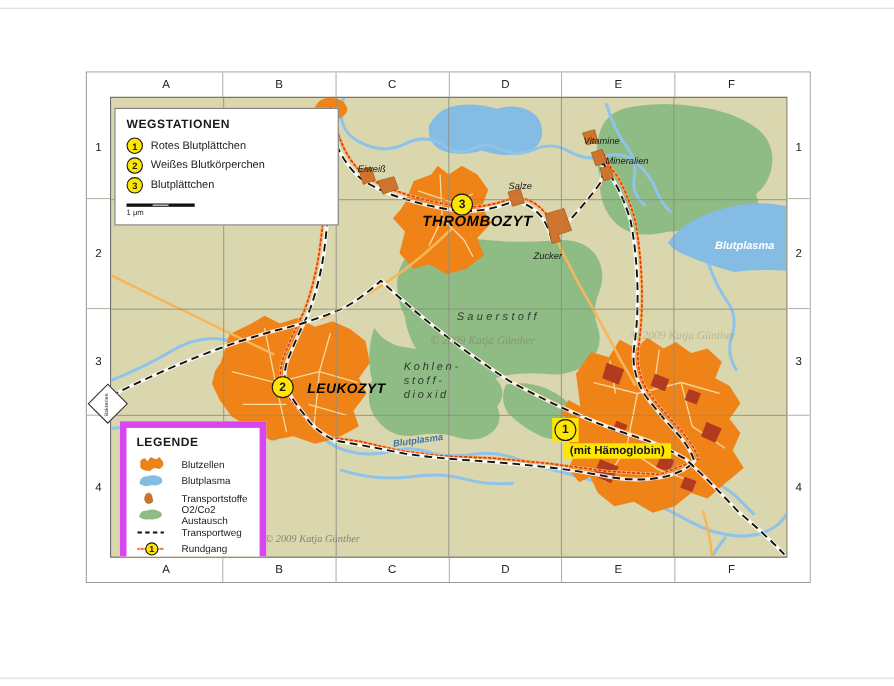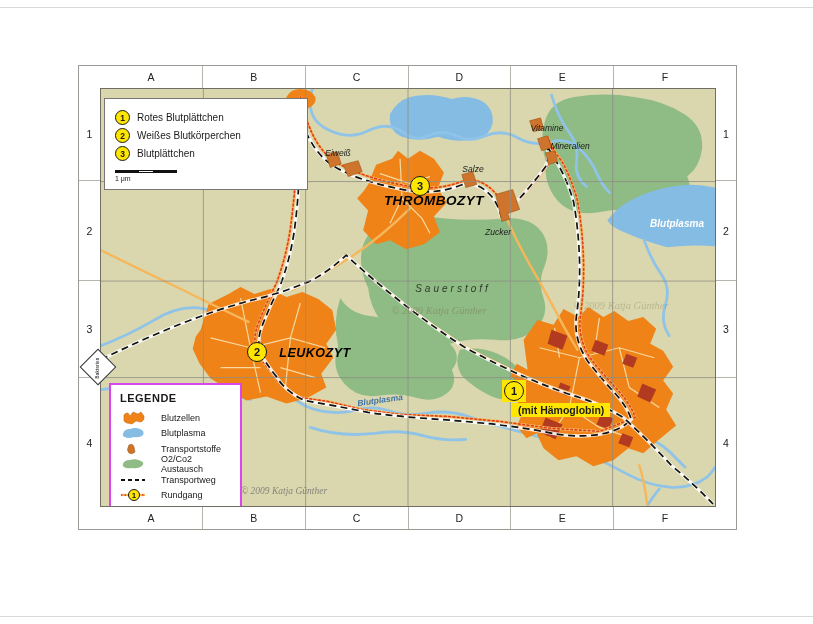--- a/index.html
+++ b/index.html
@@ -46,21 +46,21 @@
     font-size:8.5px;font-weight:bold;margin-right:7px;flex:none;}
   .ws-label{font-size:10px;}
   .scalebar{display:flex;align-items:center;margin-top:9px;}
   .scalebar span{height:3px;display:inline-block;}
   .sb-black{width:24px;background:#111;}
   .sb-white{width:14px;background:#fff;border-top:1px solid #111;border-bottom:1px solid #111;box-sizing:border-box;height:3px;}
   .scale-label{font-size:7px;margin-top:2px;color:#222;}
 
   .legende-box{
     position:absolute;left:8px;top:294px;width:133px;background:#fff;
-    border:2px solid #d946ef;box-sizing:border-box;padding:7px 8px 6px 9px;z-index:30;
+    border:6px solid #d946ef;box-sizing:border-box;padding:7px 8px 6px 9px;z-index:30;
   }
   .lg-item{display:flex;align-items:center;height:15.5px;position:relative;}
   .lg-icon{width:30px;flex:none;display:flex;align-items:center;}
   .lg-label{font-size:9px;margin-left:11px;}
   .lg-badge{position:absolute;left:8px;top:1.5px;width:12px;height:12px;border-radius:50%;
     background:var(--c-station_yellow,#ffe600);border:1px solid #1a1a1a;
     font-size:8px;font-weight:bold;display:flex;align-items:center;justify-content:center;box-sizing:border-box;}
 
   
   .map-label{position:absolute;z-index:20;pointer-events:none;font-style:italic;}
@@ -208,20 +208,21 @@
         <line x1="308" y1="0" x2="308" y2="419"></line>
         <line x1="410.7" y1="0" x2="410.7" y2="419"></line>
         <line x1="513.3" y1="0" x2="513.3" y2="419"></line>
         <line x1="0" y1="93" x2="616" y2="93"></line>
         <line x1="0" y1="193" x2="616" y2="193"></line>
         <line x1="0" y1="290" x2="616" y2="290"></line>
       </g>
     </svg>
 
     <div class="wegstationen-box">
+      <div class="box-title">WEGSTATIONEN</div>
       <div class="ws-item">
         <span class="num-dot">1</span>
         <span class="ws-label">Rotes Blutplättchen</span>
       </div>
       <div class="ws-item">
         <span class="num-dot">2</span>
         <span class="ws-label">Weißes Blutkörperchen</span>
       </div>
       <div class="ws-item">
         <span class="num-dot">3</span>
@@ -302,20 +303,23 @@
     <div class="station-circle" style="left:146px;top:253px;">2</div>
 
     <div class="ery-row">
       <span class="ery-circle-box hl">
         <span class="station-circle ery-circle">1</span>
       </span>
     </div>
     <div class="ery-sub hl">(mit Hämoglobin)</div>
 
     <div class="map-label italic-area sauerstoff" style="left:282px;top:194px;width:140px;">Sauerstoff</div>
+    <div class="map-label italic-area kohlendioxid" style="left:266px;top:238px;width:90px;">Kohlen-
+stoff-
+dioxid</div>
     <div class="map-label lake-label" style="left:526px;top:129px;width:100px;">Blutplasma</div>
     <div class="map-label river-label" style="left:244px;top:306px;width:70px;">Blutplasma</div>
 
     <div class="map-label watermark" style="left:258px;top:216px;width:160px;">© 2009 Katja Günther</div>
     <div class="map-label watermark watermark2" style="left:440px;top:211px;width:160px;">© 2009 Katja Günther</div>
     <div class="map-label copyright" style="left:140px;top:397px;">© 2009 Katja Günther</div>
   </div>
 
   <div class="band band-v">
     <div class="cell r1">1</div>

